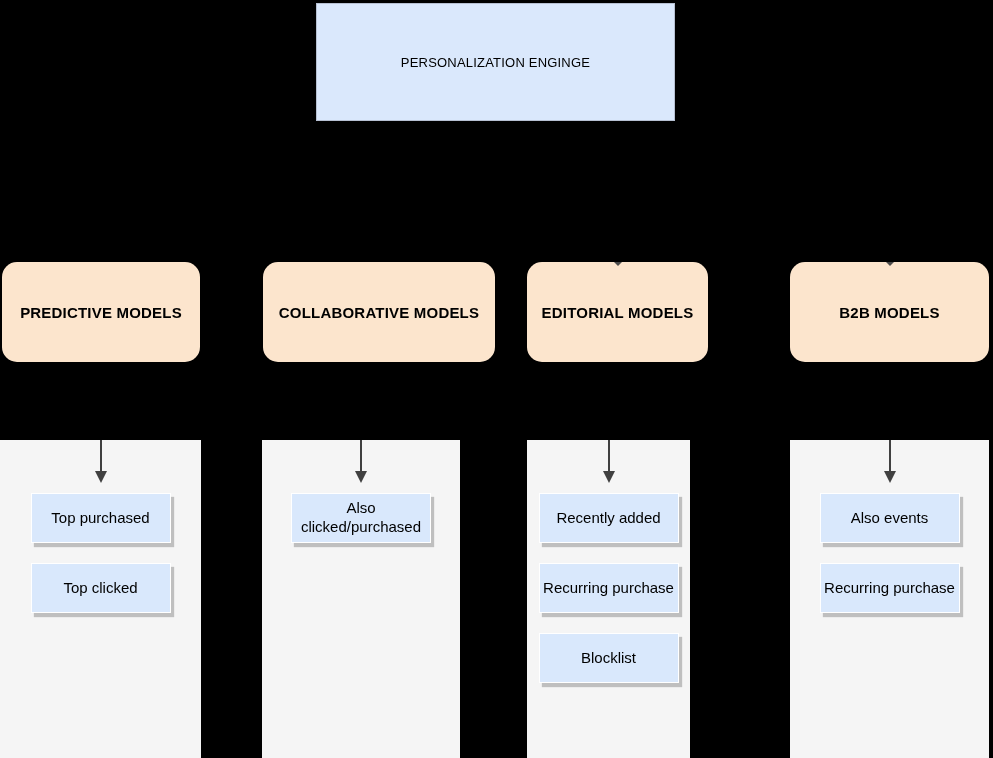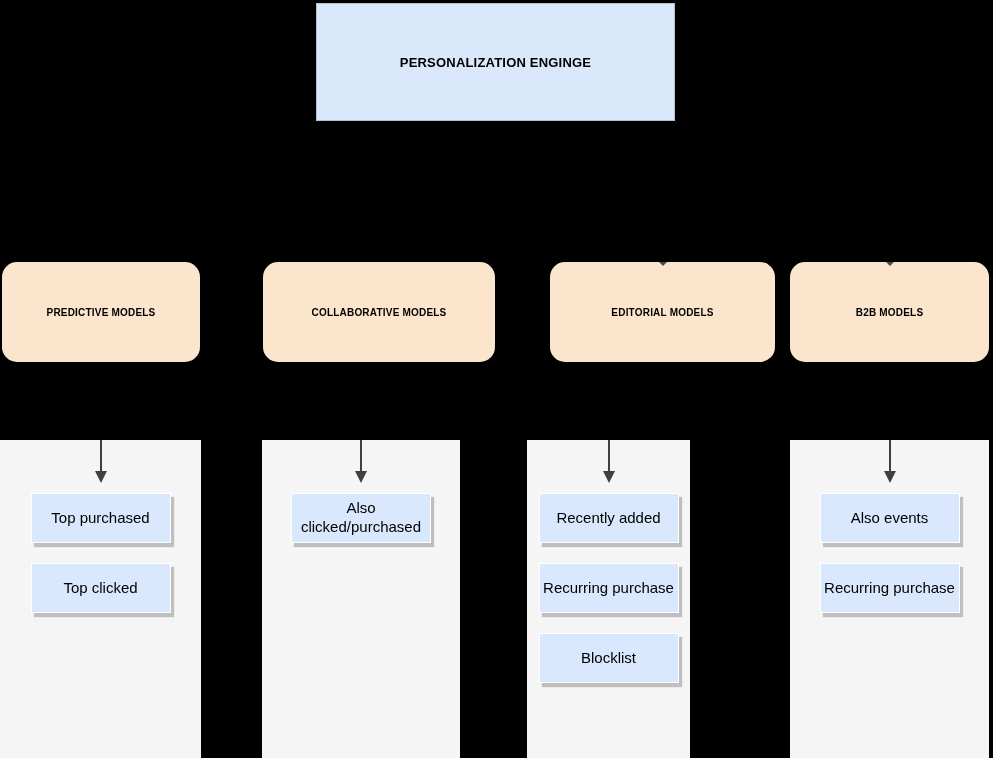--- a/index.html
+++ b/index.html
@@ -18,35 +18,35 @@
   .root-box {
     position: absolute;
     left: 316px; top: 3px;
     width: 359px; height: 118px;
     box-sizing: border-box;
     background: var(--root-fill, #dae8fc);
     border: 1px solid var(--root-border, #b6c0d2);
     display: flex; align-items: center; justify-content: center;
   }
   .root-box .lbl {
-    font-size: 13px; font-weight: bold; letter-spacing: 0.2px;
+    font-size: 13px; font-weight: normal; letter-spacing: 0.2px;
     text-align: center;
   }
 
   
   .cat {
     position: absolute;
     top: 262px; height: 100px;
     box-sizing: border-box;
     background: var(--category-fill, #fce5cd);
     border-radius: 15px;
     display: flex; align-items: center; justify-content: center;
   }
   .cat .lbl {
-    font-size: 10px; font-weight: bold; letter-spacing: 0.2px;
+    font-size: 15px; font-weight: bold; letter-spacing: 0.2px;
     text-align: center;
   }
   
   .conn-tip {
     position: absolute;
     top: 0; left: 50%;
     transform: translateX(-50%);
     width: 0; height: 0;
     border-left: 4px solid transparent;
     border-right: 4px solid transparent;
@@ -102,21 +102,21 @@
   <div class="root-box">
     <span class="lbl">PERSONALIZATION ENGINGE</span>
   </div>
 
   <div class="cat" style="left:2px;width:198px">
     <span class="lbl">PREDICTIVE MODELS</span>
   </div>
   <div class="cat" style="left:263px;width:232px">
     <span class="lbl">COLLABORATIVE MODELS</span>
   </div>
-  <div class="cat" style="left:550px;width:225px">
+  <div class="cat" style="left:527px;width:181px">
     <span class="conn-tip"></span>
     <span class="lbl">EDITORIAL MODELS</span>
   </div>
   <div class="cat" style="left:790px;width:199px">
     <span class="conn-tip"></span>
     <span class="lbl">B2B MODELS</span>
   </div>
 
   <div class="col" style="left:0;width:201px">
     <div class="arrow">

